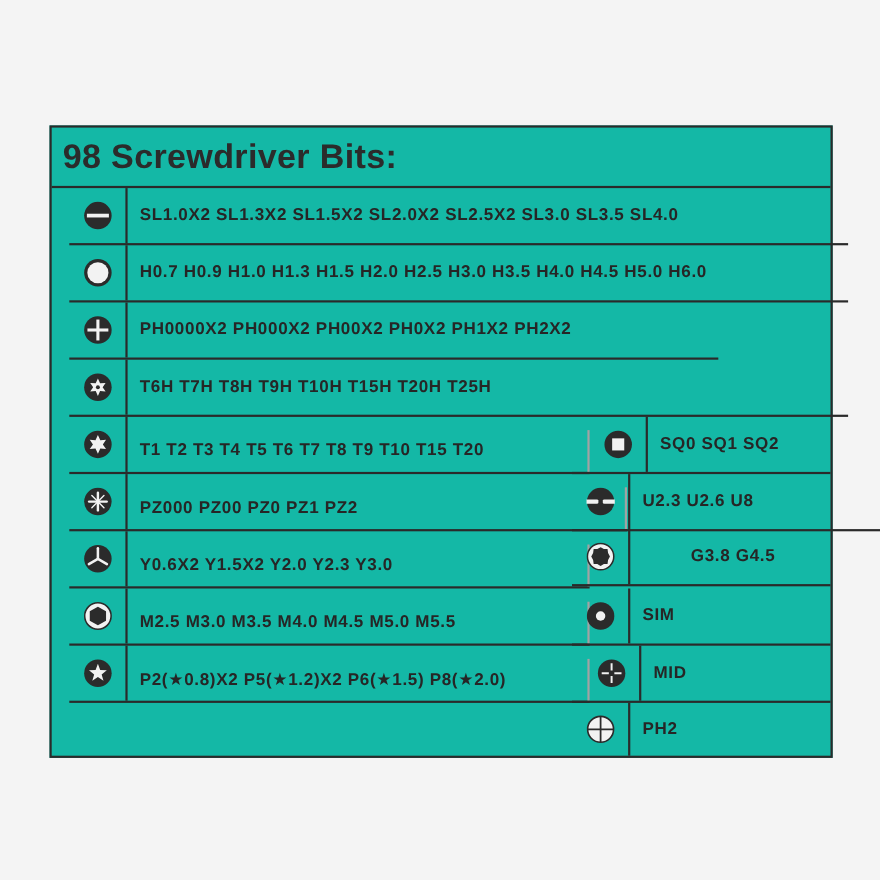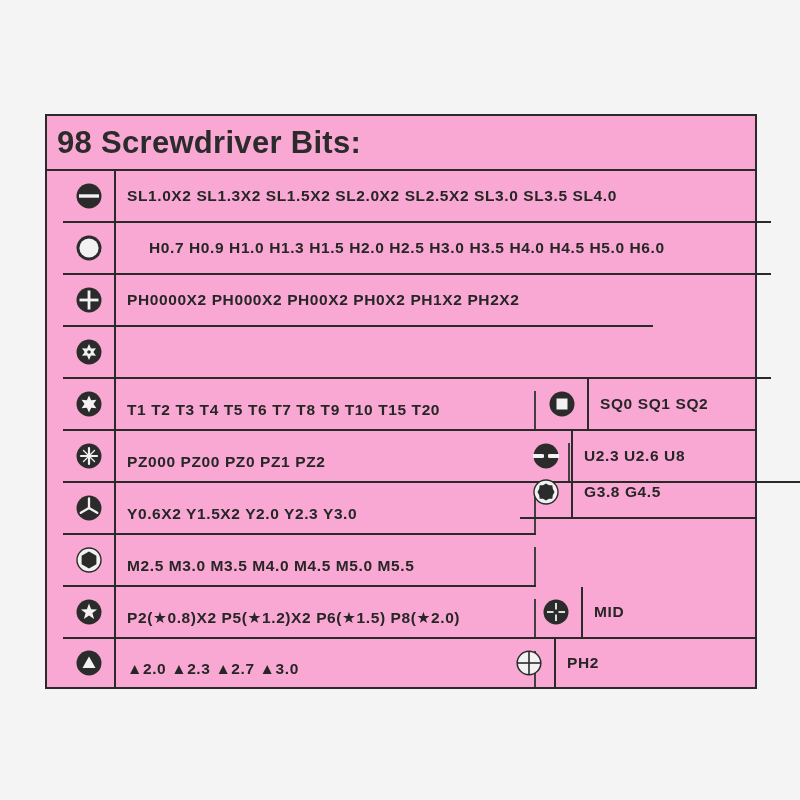--- a/index.html
+++ b/index.html
@@ -10,21 +10,21 @@
       font-family: "Liberation Sans", "DejaVu Sans", sans-serif;
       color: #262626;
       overflow: hidden;
     }
     .table {
       position: absolute;
       left: 45px; top: 114px;
       width: 712px; height: 575px;
       border: 2px solid #2a2a2a;
       box-sizing: border-box;
-      background: #f9a8d4;
+      background: #14b8a6;
     }
     .header {
       position: absolute; left: 0; top: 0; right: 0; height: 55px;
       border-bottom: 2px solid #2a2a2a;
       box-sizing: border-box;
       display: flex; align-items: center;
       padding-left: 10px;
       font-size: 31px; font-weight: bold;
       color: #2b2b2b;
       letter-spacing: 0.3px;
@@ -45,40 +45,40 @@
     }
     .text-cell {
       flex: 1;
       display: flex; align-items: center;
       padding-left: 11px;
       font-size: 15.5px; font-weight: bold;
       letter-spacing: 0.6px;
       color: #262626;
       white-space: nowrap;
     }
-    .half-left { border-right: 2px solid #404040; margin-top: 12px; }
+    .half-left { border-right: 2px solid #a3a3a3; margin-top: 12px; }
     svg { display: block; }
   </style>
 </head>
 <body>
 
 <div class="table">
   <div class="header">98 Screwdriver Bits:</div>
 
   <div class="row" style="top:55px; width:708px;">
     <div class="icon-cell">
       <svg width="26" height="26" viewBox="0 0 26 26">
         <circle cx="13" cy="13" r="12.5" fill="#2b2b2b"></circle>
         <rect x="3" y="11.3" width="20" height="3.4" fill="#f2f2f2"></rect>
       </svg>
     </div>
     <div class="text-cell">SL1.0X2 SL1.3X2 SL1.5X2 SL2.0X2 SL2.5X2 SL3.0 SL3.5 SL4.0</div>
   </div>
 
-  <div class="row" style="top:107px; width:708px;gap:22px;">
+  <div class="row" style="top:107px; width:708px;">
     <div class="icon-cell">
       <svg width="26" height="26" viewBox="0 0 26 26">
         <circle cx="13" cy="13" r="12.5" fill="#2b2b2b"></circle>
         <circle cx="13" cy="13" r="9.6" fill="#f2f2f2"></circle>
       </svg>
     </div>
     <div class="text-cell">H0.7 H0.9 H1.0 H1.3 H1.5 H2.0 H2.5 H3.0 H3.5 H4.0 H4.5 H5.0 H6.0</div>
   </div>
 
   <div class="row" style="top:159px; width:590px;">
@@ -93,20 +93,21 @@
   </div>
 
   <div class="row" style="top:211px; width:708px;">
     <div class="icon-cell">
       <svg width="26" height="26" viewBox="0 0 26 26">
         <circle cx="13" cy="13" r="12.5" fill="#2b2b2b"></circle>
         <polygon points="13,5 15,9.5 20,9.2 17.3,13 20,16.8 15,16.5 13,21 11,16.5 6,16.8 8.7,13 6,9.2 11,9.5" fill="#f2f2f2"></polygon>
         <circle cx="13" cy="13" r="1.8" fill="#2b2b2b"></circle>
       </svg>
     </div>
+    <div class="text-cell">T6H T7H T8H T9H T10H T15H T20H T25H</div>
   </div>
 
   <div class="row" style="top:263px; width:473px;">
     <div class="icon-cell">
       <svg width="26" height="26" viewBox="0 0 26 26">
         <circle cx="13" cy="13" r="12.5" fill="#2b2b2b"></circle>
         <polygon points="13,4.5 15.2,9.2 20.4,8.8 17.5,13 20.4,17.2 15.2,16.8 13,21.5 10.8,16.8 5.6,17.2 8.5,13 5.6,8.8 10.8,9.2" fill="#f2f2f2"></polygon>
       </svg>
     </div>
     <div class="text-cell half-left">T1 T2 T3 T4 T5 T6 T7 T8 T9 T10 T15 T20</div>
@@ -154,38 +155,47 @@
         <circle cx="13" cy="13" r="12.5" fill="#2b2b2b"></circle>
         <g stroke="#f2f2f2" stroke-width="2.3" stroke-linecap="round">
           <line x1="13" y1="13" x2="13" y2="3.5"></line>
           <line x1="13" y1="13" x2="4.8" y2="17.8"></line>
           <line x1="13" y1="13" x2="21.2" y2="17.8"></line>
         </g>
       </svg>
     </div>
     <div class="text-cell half-left">Y0.6X2 Y1.5X2 Y2.0 Y2.3 Y3.0</div>
   </div>
-  <div class="row" style="top:351px; left:473px; width:235px;">
+  <div class="row" style="top:365px; left:473px; width:235px;gap:44px;">
     <div class="icon-cell">
       <svg width="26" height="26" viewBox="0 0 26 26">
         <circle cx="13" cy="13" r="12" fill="#f2f2f2" stroke="#2b2b2b" stroke-width="1.4"></circle>
         <polygon points="13,4.5 16,6.2 19.3,6.2 19.8,9.8 21.5,13 19.8,16.2 19.3,19.8 16,19.8 13,21.5 10,19.8 6.7,19.8 6.2,16.2 4.5,13 6.2,9.8 6.7,6.2 10,6.2" fill="#2b2b2b"></polygon>
       </svg>
     </div>
     <div class="text-cell">G3.8 G4.5</div>
   </div>
 
   <div class="row" style="top:419px; width:473px;">
     <div class="icon-cell">
       <svg width="26" height="26" viewBox="0 0 26 26">
         <circle cx="13" cy="13" r="12" fill="#f2f2f2" stroke="#2b2b2b" stroke-width="1.4"></circle>
         <polygon points="13,4.5 20.4,8.75 20.4,17.25 13,21.5 5.6,17.25 5.6,8.75" fill="#2b2b2b"></polygon>
       </svg>
     </div>
     <div class="text-cell half-left">M2.5 M3.0 M3.5 M4.0 M4.5 M5.0 M5.5</div>
+  </div>
+  <div class="row" style="top:419px; left:473px; width:235px;">
+    <div class="icon-cell">
+      <svg width="26" height="26" viewBox="0 0 26 26">
+        <circle cx="13" cy="13" r="12.5" fill="#2b2b2b"></circle>
+        <circle cx="13" cy="13" r="4.3" fill="#f2f2f2"></circle>
+      </svg>
+    </div>
+    <div class="text-cell">SIM</div>
   </div>
 
   <div class="row" style="top:471px; width:473px;">
     <div class="icon-cell">
       <svg width="26" height="26" viewBox="0 0 26 26">
         <circle cx="13" cy="13" r="12.5" fill="#2b2b2b"></circle>
         <polygon points="13,4.5 15.1,10.2 21.1,10.4 16.4,14.1 18.1,19.9 13,16.5 7.9,19.9 9.6,14.1 4.9,10.4 10.9,10.2" fill="#f2f2f2"></polygon>
       </svg>
     </div>
     <div class="text-cell half-left">P2(★0.8)X2 P5(★1.2)X2 P6(★1.5) P8(★2.0)</div>
@@ -198,30 +208,21 @@
           <line x1="13" y1="4" x2="13" y2="10.5"></line>
           <line x1="13" y1="15.5" x2="13" y2="22"></line>
           <line x1="4" y1="13" x2="10.5" y2="13"></line>
           <line x1="15.5" y1="13" x2="22" y2="13"></line>
         </g>
       </svg>
     </div>
     <div class="text-cell">MID</div>
   </div>
 
-  <div class="row last" style="top:523px; height:48px; width:473px;">
-    <div class="icon-cell">
-      <svg width="26" height="26" viewBox="0 0 26 26">
-        <circle cx="13" cy="13" r="12.5" fill="#2b2b2b"></circle>
-        <polygon points="13,6.5 19.5,18 6.5,18" fill="#f2f2f2"></polygon>
-      </svg>
-    </div>
-    <div class="text-cell half-left">▲2.0 ▲2.3 ▲2.7 ▲3.0</div>
-  </div>
-  <div class="row last" style="top:523px; height:48px; left:456px; width:235px;">
+  <div class="row last" style="top:523px; height:48px; left:473px; width:235px;">
     <div class="icon-cell">
       <svg width="26" height="26" viewBox="0 0 26 26">
         <circle cx="13" cy="13" r="11.8" fill="#f2f2f2" stroke="#2b2b2b" stroke-width="1.5"></circle>
         <line x1="13" y1="1.5" x2="13" y2="24.5" stroke="#2b2b2b" stroke-width="1.6"></line>
         <line x1="1.5" y1="13" x2="24.5" y2="13" stroke="#2b2b2b" stroke-width="1.6"></line>
       </svg>
     </div>
     <div class="text-cell">PH2</div>
   </div>
 </div>

